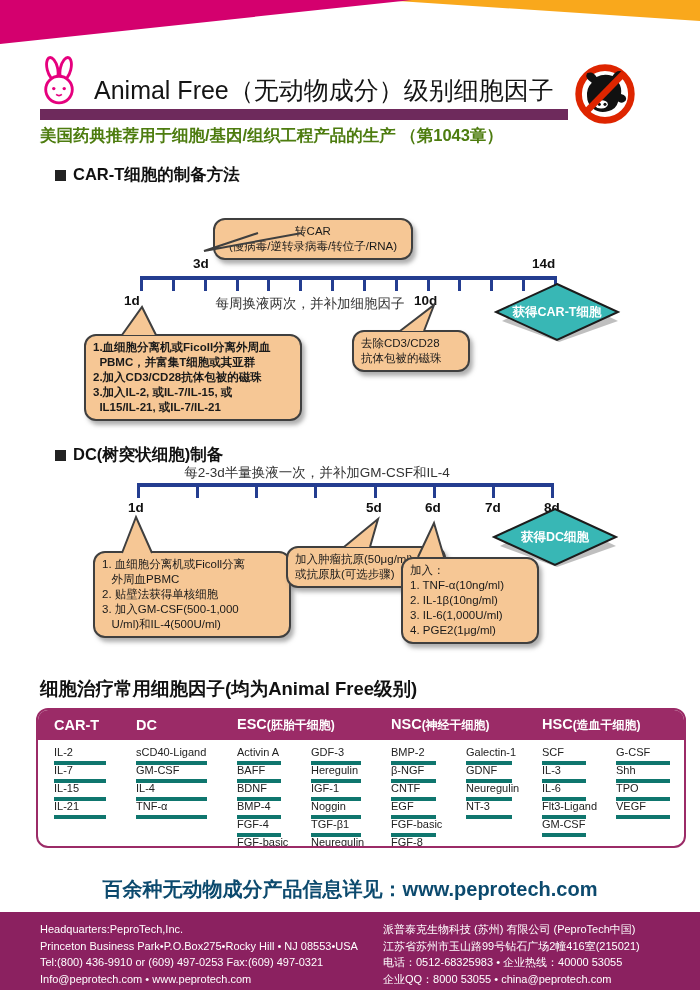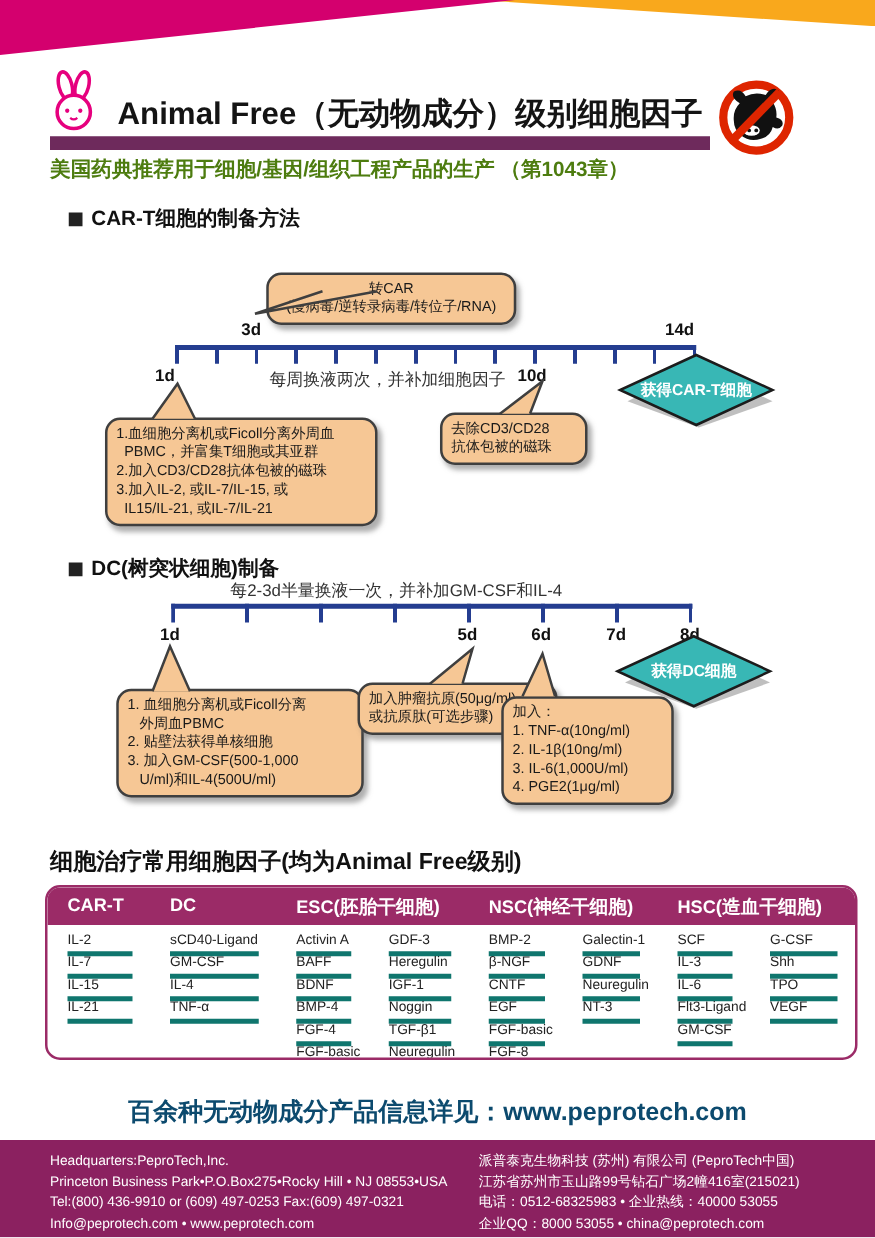--- a/index.html
+++ b/index.html
@@ -5,21 +5,21 @@
   html,body{margin:0;padding:0;background:#fff;}
   .page{position:relative;width:700px;height:990px;background:#fff;overflow:hidden;
         font-family:"Liberation Sans","DejaVu Sans",sans-serif;}
   
   .wedge-yellow{position:absolute;top:0;left:383px;width:317px;height:21px;background:#f9a81c;
                 clip-path:polygon(0 0,100% 0,100% 100%);z-index:1;}
   .wedge-magenta{position:absolute;top:0;left:0;width:412px;height:44px;background:#d4006e;
                  clip-path:polygon(0 0,100% 0,0 100%);z-index:2;}
   
   .rabbit-icon{position:absolute;left:40px;top:56px;}
-  .title{position:absolute;left:94px;top:74px;font-size:25px;font-weight:bold;color:#141414;white-space:nowrap;}
+  .title{position:absolute;left:94px;top:74px;font-size:25px;font-weight:normal;color:#141414;white-space:nowrap;}
   .title-bar{position:absolute;left:40px;top:109px;width:528px;height:11px;background:#6e2a5c;}
   .nocow-icon{position:absolute;left:572px;top:60px;}
   .subtitle{position:absolute;left:40px;top:125px;font-size:16.5px;font-weight:600;color:#4d7c0f;white-space:nowrap;}
   
   .sec-h{position:absolute;left:55px;font-size:16.5px;font-weight:bold;color:#111;display:flex;align-items:center;}
   .sq{width:11px;height:11px;background:#222;margin-right:7px;display:inline-block;}
   
   .timeline{position:absolute;height:15px;
             background:repeating-linear-gradient(90deg,#243d90 0 3px,transparent 3px var(--p));}
   .timeline::before{content:"";position:absolute;left:0;right:0;top:0;height:3.5px;background:#243d90;}
@@ -39,21 +39,21 @@
   .diamond svg{position:absolute;left:0;top:0;}
   .dlabel{position:absolute;inset:0;display:flex;align-items:center;justify-content:center;
           color:#fff;font-weight:bold;font-size:12.5px;white-space:nowrap;}
   
   .tbl-title{position:absolute;left:40px;top:676px;font-size:18.5px;font-weight:bold;color:#111;}
   .tbl{position:absolute;left:36px;top:708px;width:650px;height:140px;border:2px solid #9b2b67;
        border-radius:12px;overflow:hidden;background:#fff;box-sizing:border-box;}
   .thead,.tbody{display:grid;grid-template-columns:82px 101px 74px 80px 75px 76px 74px 84px;}
   .thead{background:#9b2b67;color:#fff;height:30px;align-items:center;}
   .th{padding-left:16px;font-weight:bold;font-size:14.5px;white-space:nowrap;}
-  .th .sub{font-size:15px;}
+  .th .sub{font-size:12px;}
   .span2{grid-column:span 2;}
   .tbody{padding-top:5px;}
   .tcell{height:18px;padding:0 14px 0 16px;font-size:11px;color:#222;white-space:nowrap;}
   .cellline{display:block;border-bottom:4px solid #0f766e;height:16px;line-height:14px;}
   
   .promo{position:absolute;left:0;right:0;top:876px;text-align:center;font-size:20px;font-weight:bold;color:#0c4a6e;}
   .footer{position:absolute;left:0;top:912px;width:700px;height:78px;background:#8b2160;color:#fff;}
   .fcol{position:absolute;top:9px;font-size:11px;line-height:1.5;white-space:nowrap;}
   .f-left{left:40px;}
   .f-right{left:383px;}
@@ -112,21 +112,21 @@
   <div class="tnote" style="left:140px;top:295px;width:340px;">每周换液两次，并补加细胞因子</div>
 
   <div class="diamond" style="left:493px;top:281px;">
     <svg width="128" height="62" viewBox="0 0 128 62">
       <polygon points="66,12 125,40 66,61 9,40" fill="#a9a9a9" opacity="0.75"></polygon>
       <polygon points="64,3 125,31 64,59 3,31" fill="#38b7b5" stroke="#1c1c1c" stroke-width="2"></polygon>
     </svg>
     <span class="dlabel">获得CAR-T细胞</span>
   </div>
 
-  <div class="bubble" style="left:84px;top:334px;width:200px;">
+  <div class="bubble" style="left:84px;top:334px;width:200px;font-weight:bold;">
       <div>1.血细胞分离机或Ficoll分离外周血</div>
       <div>  PBMC，并富集T细胞或其亚群</div>
       <div>2.加入CD3/CD28抗体包被的磁珠</div>
       <div>3.加入IL-2, 或IL-7/IL-15, 或</div>
       <div>  IL15/IL-21, 或IL-7/IL-21</div>
     </div>
   <svg class="tail" style="left:112px;top:304px;" width="48" height="34">
     <polygon points="10,31 44,31 30,3"></polygon>
       <polyline points="10,31 30,3 44,31"></polyline>
   </svg>

